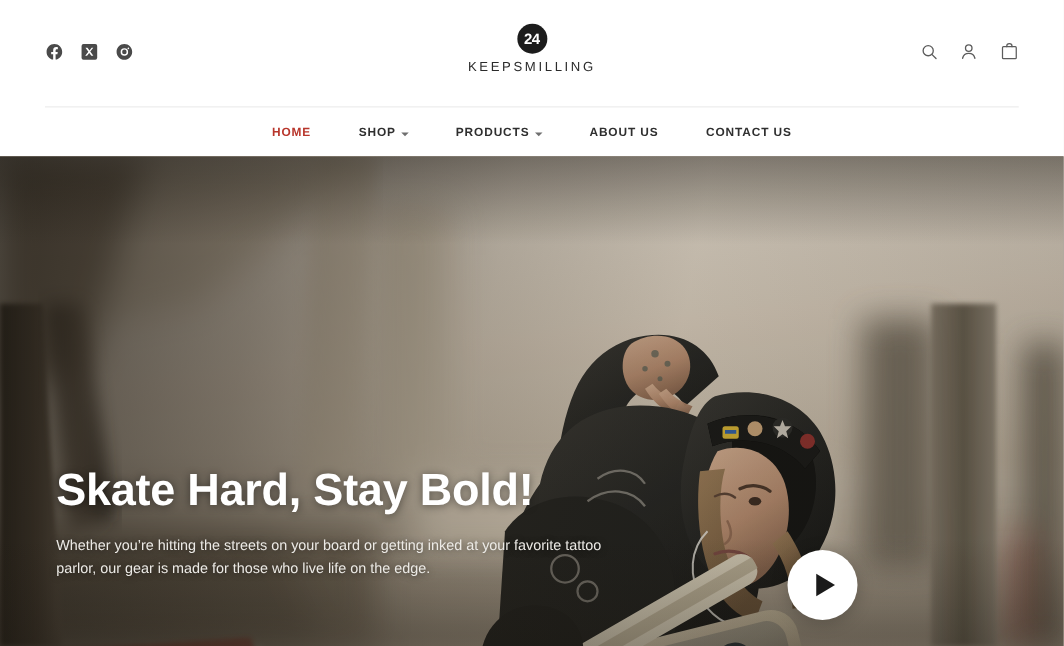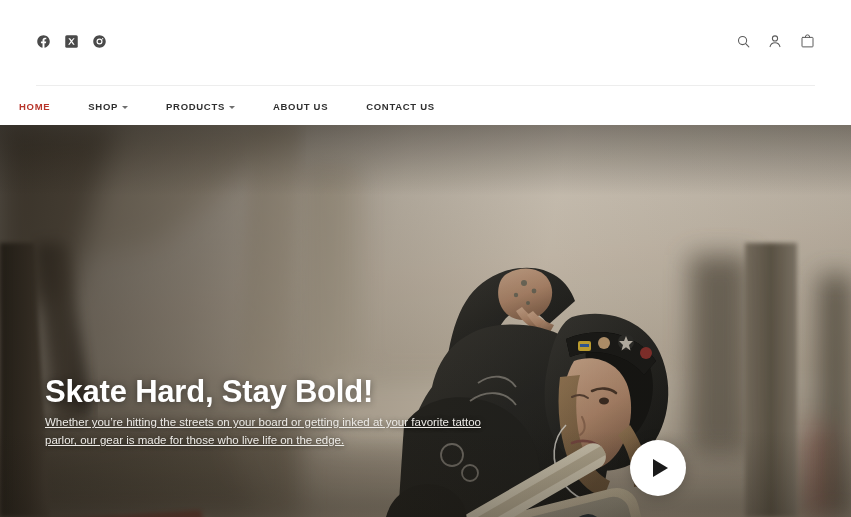--- a/index.html
+++ b/index.html
@@ -91,20 +91,21 @@
     background:#ededed;
   }
 
   .nav {
     position:absolute;
     left:0; right:0;
     top:92px;
     height:28px;
     display:flex;
     align-items:center;
+    justify-content:center;
     gap:0;
   }
   .nav-item {
     display:flex;
     align-items:center;
     gap:4px;
     font-size:9.5px;
     font-weight:700;
     letter-spacing:0.7px;
     color:#2f2f2f;
@@ -159,35 +160,34 @@
   }
 
   .hero-content {
     position:absolute;
     left:45px;
     top:246px;
     width:520px;
     z-index:5;
   }
   .hero-title {
-    font-size:31px;
+    font-size:36px;
     line-height:42px;
     font-weight:700;
     color:#ffffff;
     letter-spacing:-0.2px;
     text-shadow:0 1px 7px rgba(0,0,0,0.45);
   }
   .hero-sub {
-    margin-top:0;
+    margin-top:15px;
     font-size:11.5px;
     line-height:18px;
     color:#eceae6;
     max-width:452px;
     text-shadow:0 1px 5px rgba(0,0,0,0.5);
-    text-decoration:underline;
   }
 
   .play-btn {
     position:absolute;
     left:630px;
     top:315px;
     width:56px; height:56px;
     border-radius:50%;
     background:#ffffff;
     display:flex;
@@ -224,20 +224,24 @@
           <path d="M7 6.6h2.6l2.6 3.5 2.7-3.5H17l-3.9 5 4 5.4h-2.6l-2.7-3.7-2.8 3.7H6.6l4.1-5.3L7 6.6z" fill="#ffffff"></path>
         </svg>
       </span>
       <span class="ico">
         <svg width="15" height="15" viewBox="0 0 24 24" fill="currentColor">
           <path d="M12 2C6.48 2 2 6.48 2 12s4.48 10 10 10 10-4.48 10-10S17.52 2 12 2zm0 5.2a4.8 4.8 0 1 1 0 9.6 4.8 4.8 0 0 1 0-9.6zm0 1.9a2.9 2.9 0 1 0 0 5.8 2.9 2.9 0 0 0 0-5.8zm5.1-2.6a1.05 1.05 0 1 1 0 2.1 1.05 1.05 0 0 1 0-2.1z"></path>
         </svg>
       </span>
     </div>
 
+    <div class="brand">
+      <div class="brand-mark">24</div>
+      <div class="brand-name">KEEPSMILLING</div>
+    </div>
 
     <div class="util">
       <span class="ico">
         <svg width="15" height="15" viewBox="0 0 24 24" fill="none" stroke="currentColor" stroke-width="1.7" stroke-linecap="round">
           <circle cx="10.5" cy="10.5" r="6.5"></circle>
           <line x1="15.5" y1="15.5" x2="20.5" y2="20.5"></line>
         </svg>
       </span>
       <span class="ico">
         <svg width="16" height="16" viewBox="0 0 24 24" fill="none" stroke="currentColor" stroke-width="1.6" stroke-linecap="round">

